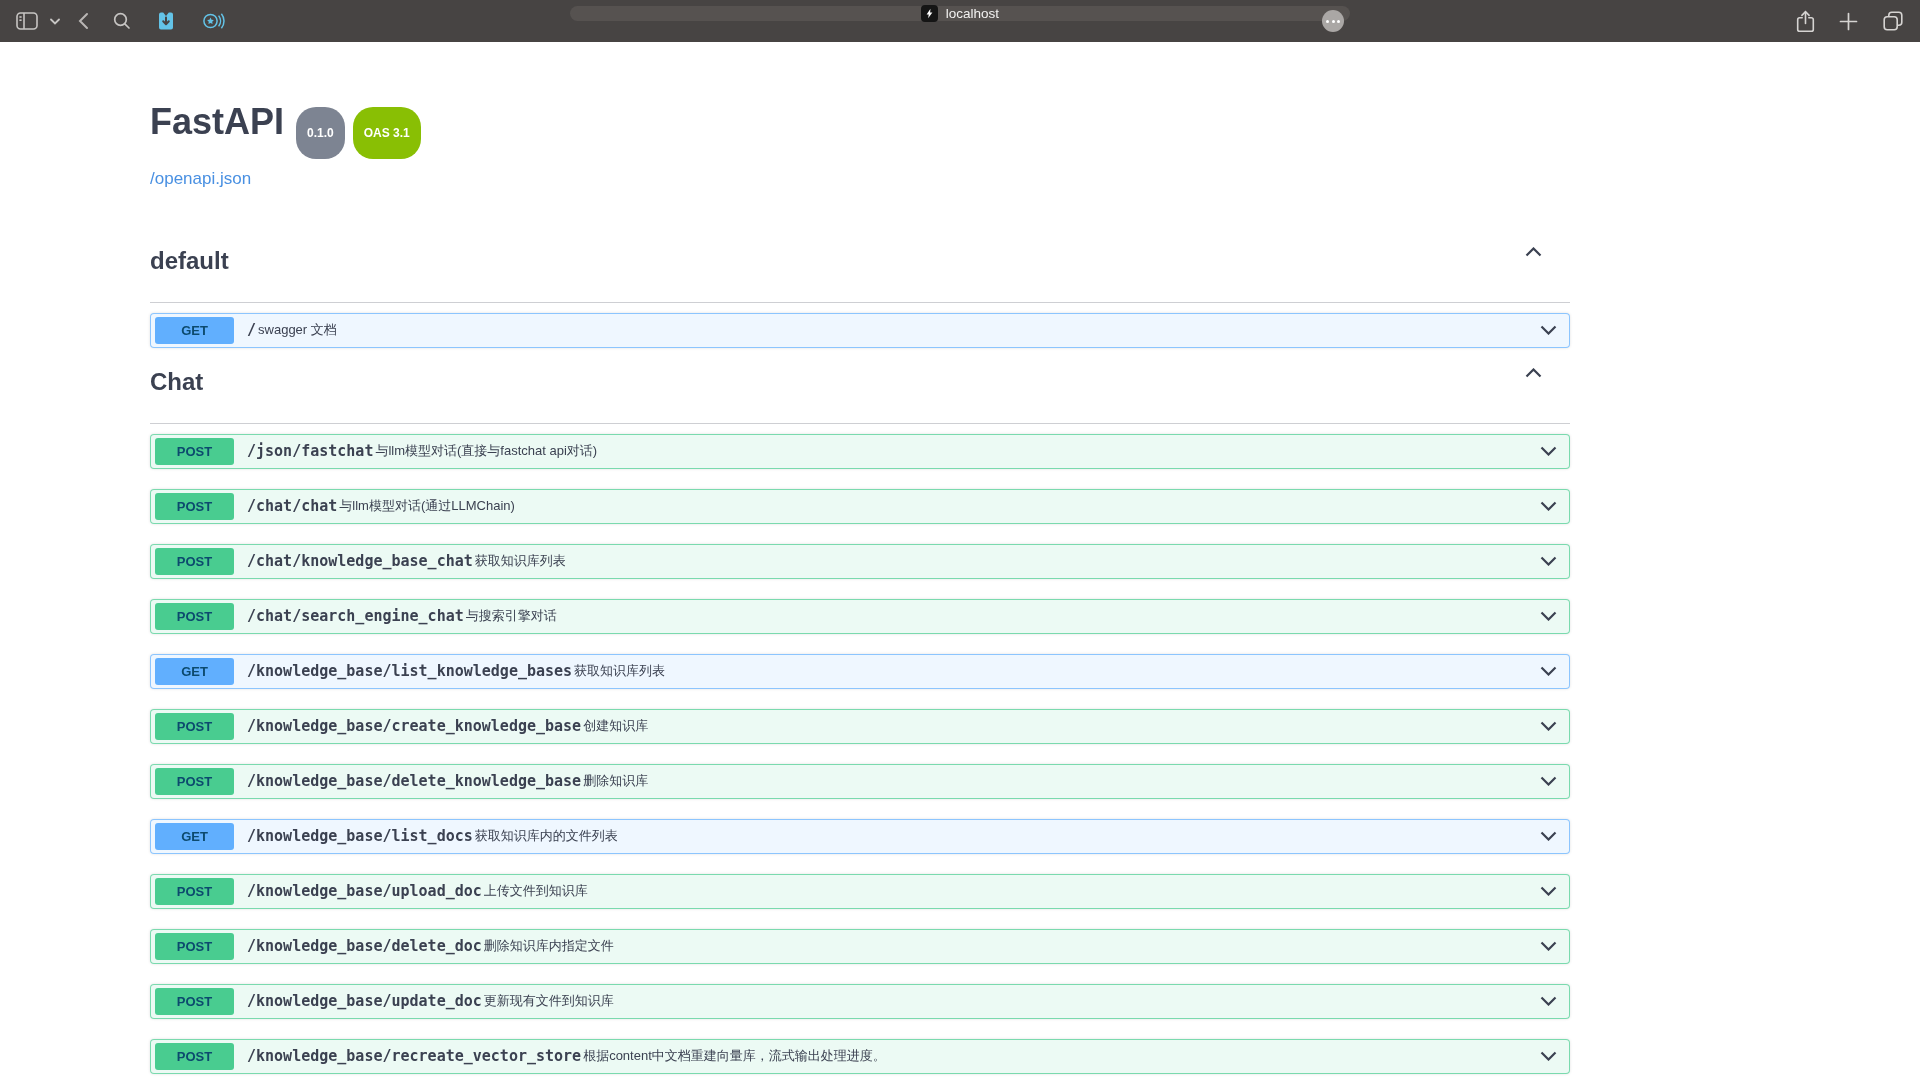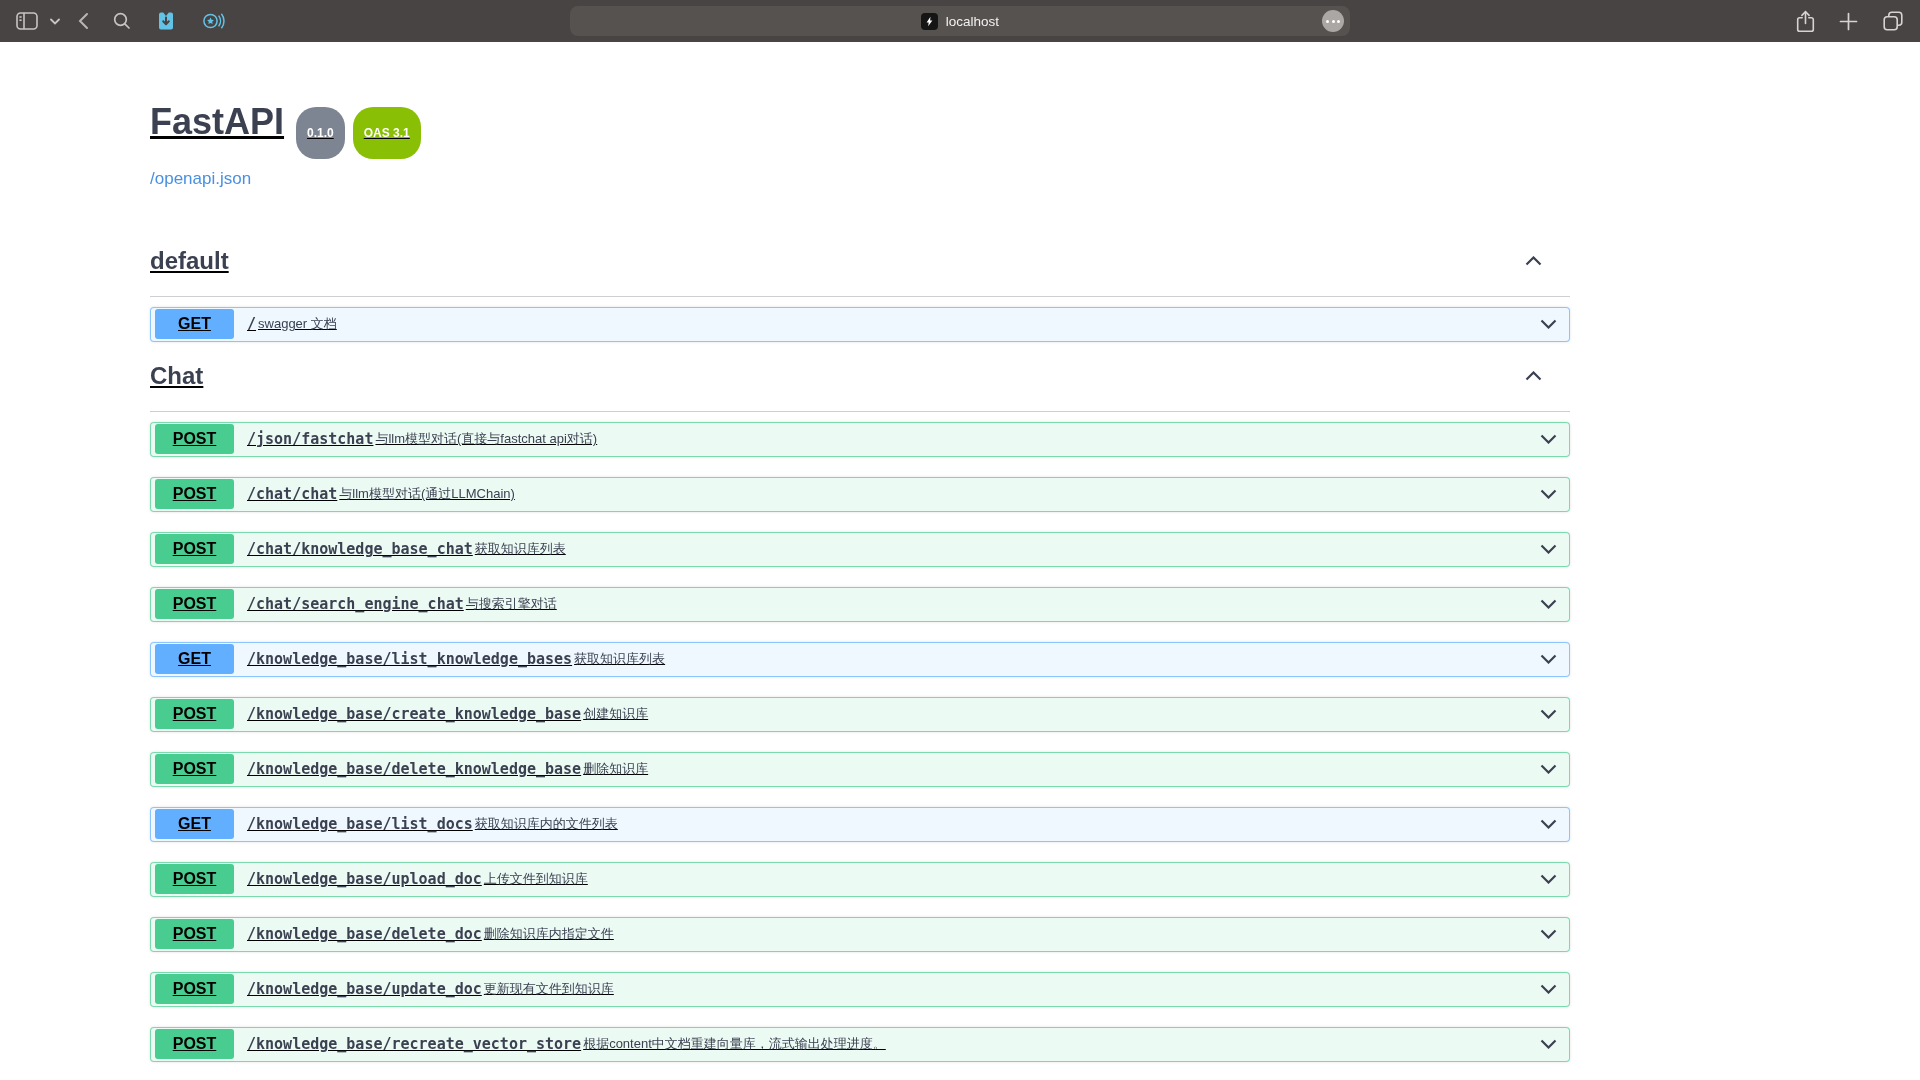--- a/index.html
+++ b/index.html
@@ -8,65 +8,65 @@
 
   
   .toolbar { position:fixed; top:0; left:0; width:1920px; height:42px;
              background:#474443; display:flex; align-items:center; z-index:10; }
   .tb-left { display:flex; align-items:center; padding-left:16px; }
   .tb-btn { display:flex; align-items:center; justify-content:center;
             background:none; border:none; cursor:pointer; padding:0; }
   .tb-left .tb-btn { margin-right:24px; }
   .tb-left .tb-btn.small-gap { margin-right:18px; margin-left:-12px; }
 
-  .url-field { position:absolute; left:570px; top:6px; width:780px; height:30px;
+  .url-field { position:absolute; left:570px; top:6px; width:780px; height:15px;
                background:#565250; border-radius:8px; display:flex;
                align-items:center; justify-content:center; }
   .favicon { width:17px; height:17px; border-radius:4px; background:#151515;
              display:flex; align-items:center; justify-content:center; margin-right:8px; }
   .url-text { color:#f3f2f1; font-size:13.5px; }
   .ellipsis-btn { position:absolute; right:6px; top:4px; width:22px; height:22px;
                   border-radius:50%; background:#aaa7a5; border:none; cursor:pointer;
                   display:flex; align-items:center; justify-content:center; gap:2.5px; }
   .ellipsis-btn i { width:3px; height:3px; border-radius:50%; background:#fff; }
 
   .tb-right { position:absolute; right:16px; top:0; height:42px;
               display:flex; align-items:center; gap:24px; }
 
   
   .page { position:absolute; top:42px; left:0; width:1720px; height:1038px;
-          background:#fff; overflow:hidden;text-decoration:underline; }
+          background:#fff; overflow:hidden; }
   .wrapper { width:1420px; margin:0 auto; padding-top:62px; }
 
   .info-title { display:flex; align-items:flex-start; }
   h1.api-title { font-size:36px; font-weight:bold; color:var(--heading,#3b4151); line-height:1; }
   .badges { display:flex; gap:8px; margin-left:12px; margin-top:3px; }
   .pill { font-size:12px; font-weight:bold; color:#fff; border-radius:20px;
           padding:20px 11px; line-height:1; }
   .pill.version { background:var(--version-badge-bg,#7d8492); }
   .pill.oas { background:var(--oas-badge-bg,#89bf04); }
   .spec-link { display:inline-block; margin-top:10px; font-size:17px;
                color:var(--link,#4990e2); text-decoration:none; }
 
   .sections { margin-top:58px; }
   .api-section { margin-top:12px; }
   .api-section:first-child { margin-top:0; }
-  .section-header { display:flex; align-items:center; cursor:pointer;
-                    padding-bottom:20px; border-bottom:1px solid rgba(59,65,81,.25); }
+  .section-header { display:flex; align-items:flex-start; cursor:pointer;
+                    padding-bottom:26px; border-bottom:1px solid rgba(59,65,81,.25); }
   .section-title { font-size:24px; font-weight:bold; color:var(--heading,#3b4151); line-height:1.2; }
   .section-header .chev { margin-left:auto; margin-right:28px; display:flex; }
 
   .rows { margin-top:10px; }
   .opblock { height:35px; margin-bottom:20px; border-radius:4px;
              display:flex; align-items:center; padding:0 12px 0 4px; cursor:pointer;
              box-shadow:0 0 3px rgba(0,0,0,.12); }
   .opblock.get  { background:rgba(97,175,254,.10); border:1px solid rgba(97,175,254,.70); }
   .opblock.post { background:rgba(73,204,144,.10); border:1px solid rgba(73,204,144,.70); }
   .method-badge { width:79px; text-align:center; padding:7px 0; border-radius:3px;
-                  font-size:16px; font-weight:bold; color:#000000; line-height:1; }
+                  font-size:13px; font-weight:bold; color:#0c4a6e; line-height:1; }
   .opblock.get  .method-badge { background:var(--get-accent,#61affe); }
   .opblock.post .method-badge { background:var(--post-accent,#49cc90); }
   .op-path { margin-left:13px; font-family:"DejaVu Sans Mono", monospace;
              font-weight:bold; font-size:15px; color:var(--heading,#3b4151); }
   .op-desc { margin-left:2px; font-size:13px; color:var(--heading,#3b4151); }
   .row-chev { margin-left:auto; display:flex; }
 </style>
 </head>
 <body>
 

